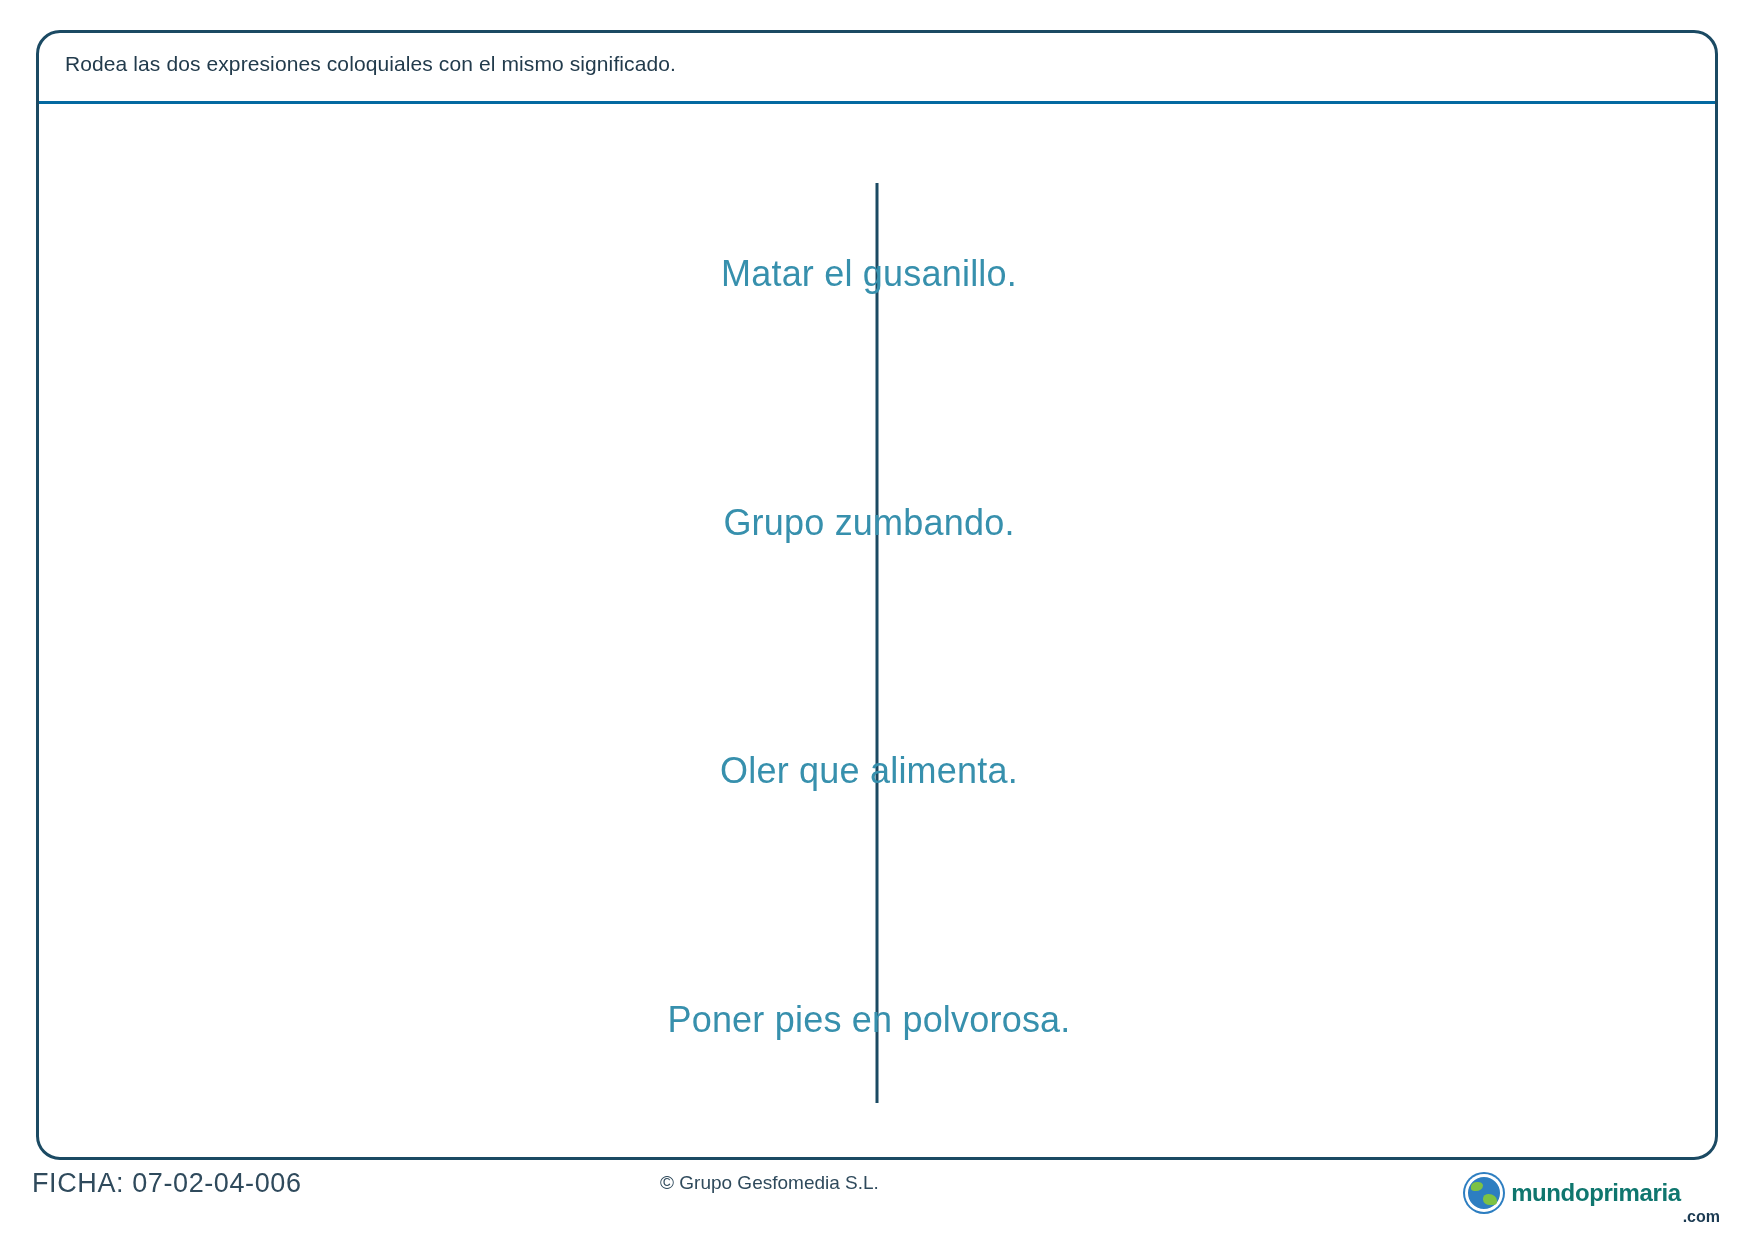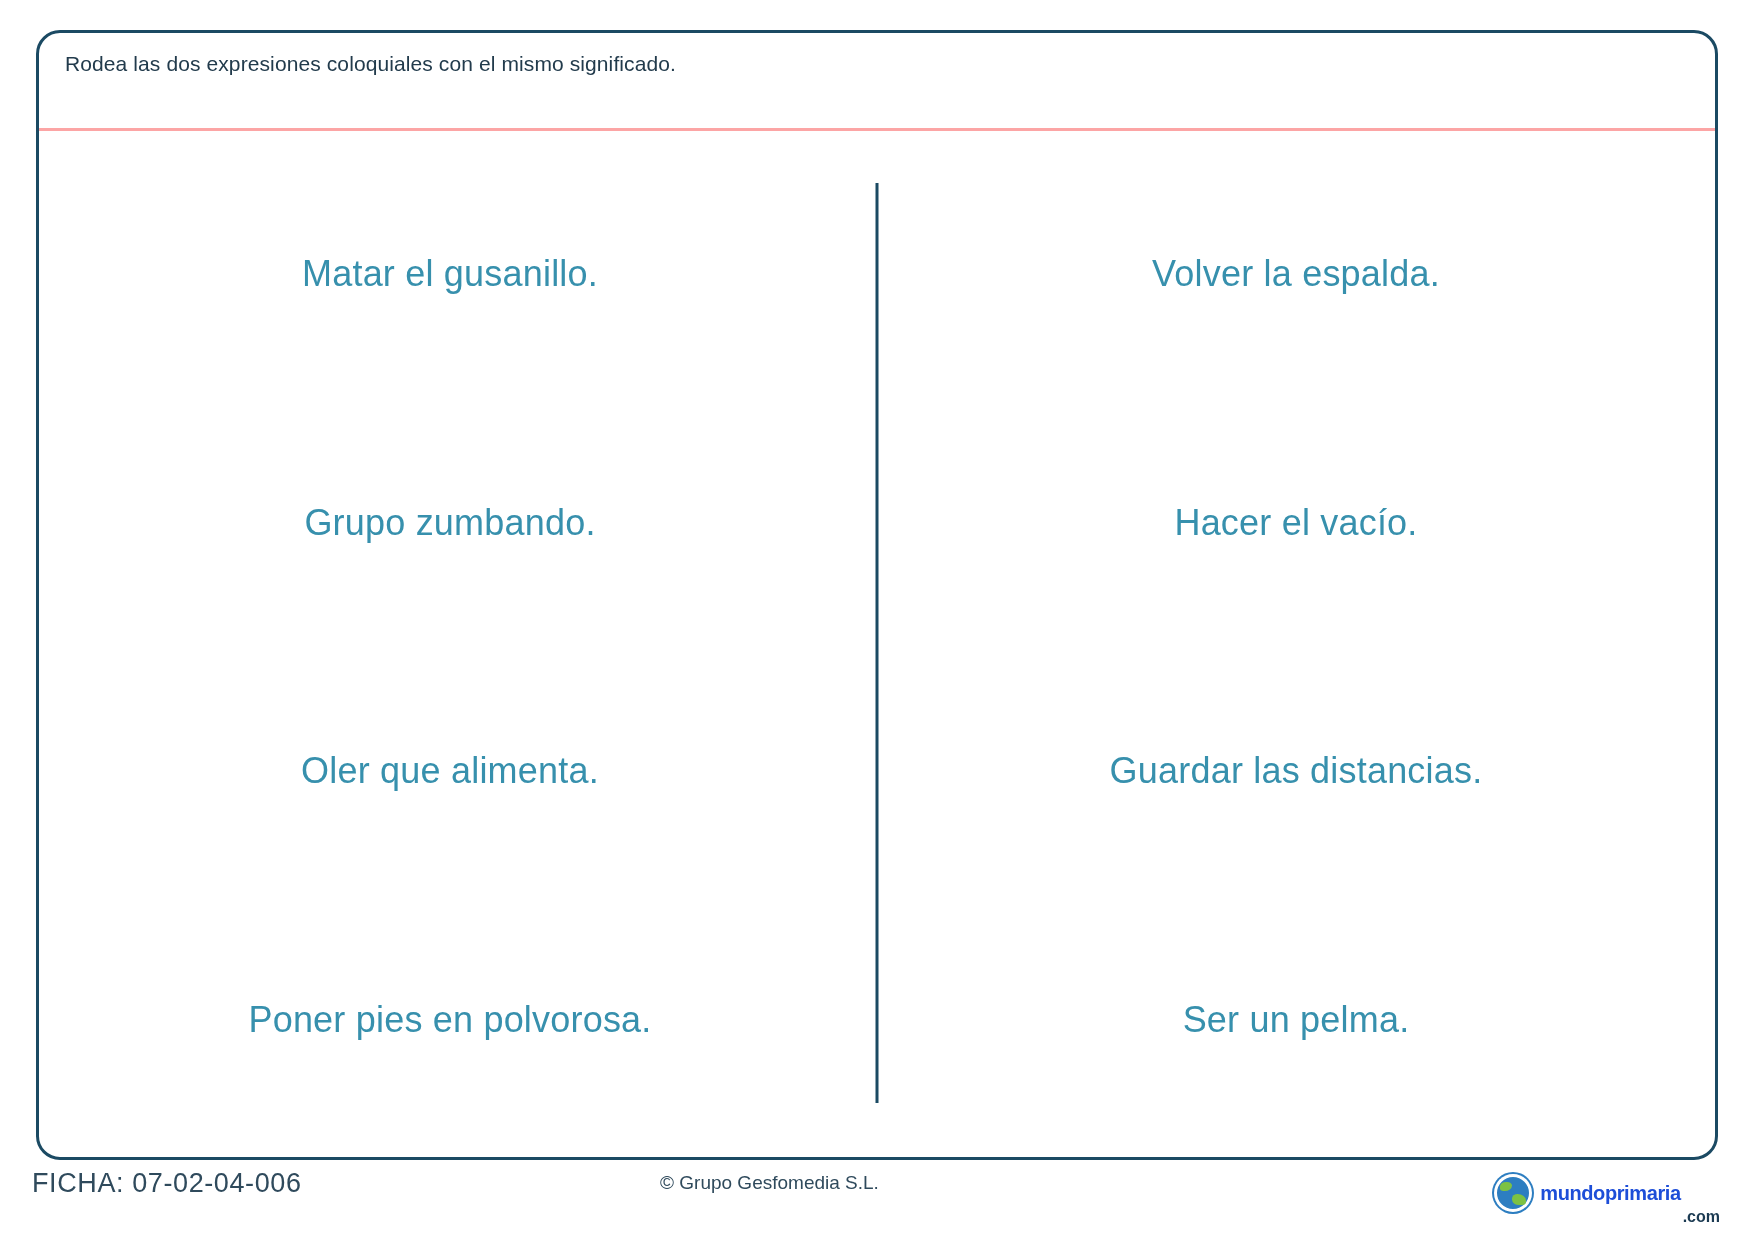--- a/index.html
+++ b/index.html
@@ -25,23 +25,23 @@
     border: 3px solid #1b4a63;
     border-radius: 24px;
     background: #ffffff;
   }
 
   .instruction-bar {
     position: absolute;
     left: 0;
     top: 0;
     width: 100%;
-    height: 98px;
+    height: 71px;
     box-sizing: border-box;
-    border-bottom: 3px solid #fca5a5;
+    border-bottom: 3px solid #0369a1;
     border-radius: 22px 22px 0 0;
     display: flex;
     align-items: flex-start;
   }
 
   .instruction-text {
     margin-left: 26px;
     margin-top: 19px;
     font-size: 21px;
     color: #223b4c;
@@ -155,22 +155,22 @@
     position: absolute;
     left: 18px;
     top: 20px;
     width: 14px;
     height: 11px;
     background: #7dc243;
     border-radius: 40% 60% 30% 50%;
   }
 
   .brand-name {
-    font-size: 20px;
-    color: #1d4ed8;
+    font-size: 24px;
+    color: #0f766e;
     font-weight: bold;
     letter-spacing: -0.4px;
     text-align: right;
   }
 
   .brand-tld {
     font-size: 16px;
     color: #1b3a52;
     font-weight: bold;
     margin-left: 2px;
@@ -198,34 +198,20 @@
         <span class="expression">Grupo zumbando.</span>
       </div>
       <div class="cell">
         <span class="expression">Oler que alimenta.</span>
       </div>
       <div class="cell">
         <span class="expression">Poner pies en polvorosa.</span>
       </div>
     </div>
 
-    <div class="column right">
-      <div class="cell">
-        <span class="expression">Volver la espalda.</span>
-      </div>
-      <div class="cell">
-        <span class="expression">Hacer el vacío.</span>
-      </div>
-      <div class="cell">
-        <span class="expression">Guardar las distancias.</span>
-      </div>
-      <div class="cell">
-        <span class="expression">Ser un pelma.</span>
-      </div>
-    </div>
 
   </div>
 </div>
 
 <div class="footer">
   <div class="ficha">FICHA: 07-02-04-006</div>
   <div class="copyright">© Grupo Gesfomedia S.L.</div>
   <div class="brand">
     <span class="globe"></span>
     <span class="brand-name">mundoprimaria</span>

